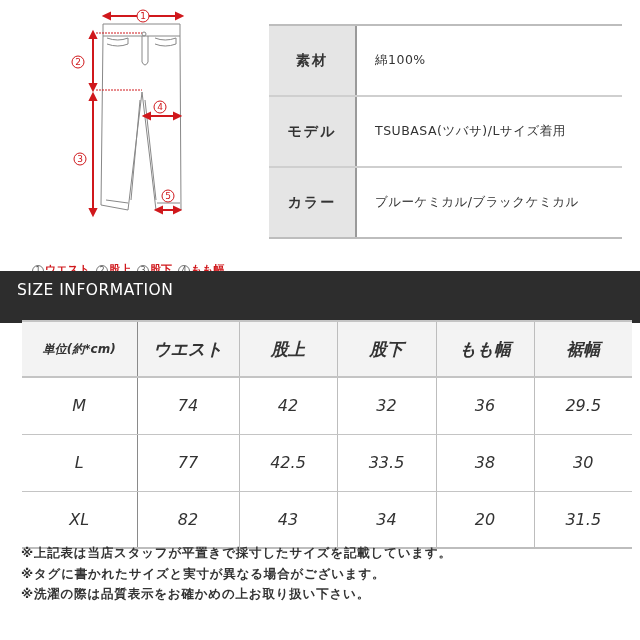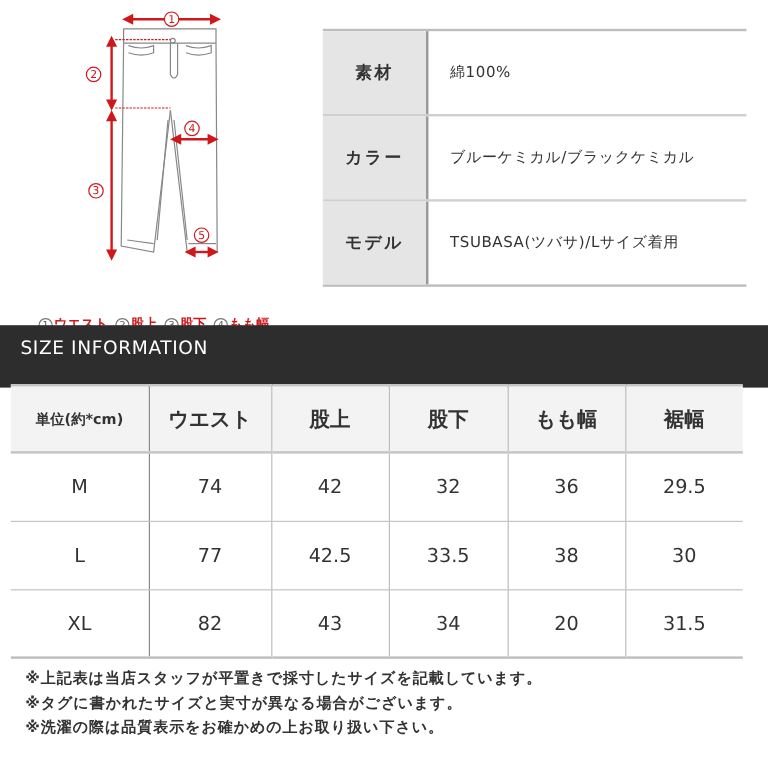--- a/index.html
+++ b/index.html
@@ -14,32 +14,32 @@
 
   .spec { position: absolute; left: 269px; top: 24px; width: 353px; border-top: 2px solid #bdbdbd; }
   .spec-row { display: flex; height: 71px; border-bottom: 2px solid #cfcfcf; }
   .spec-row:last-child { border-bottom: 2px solid #bdbdbd; }
   .spec-key { width: 88px; background: #e5e5e5; border-right: 2px solid #9a9a9a; display: flex; align-items: center; justify-content: center; font-size: 14px; font-weight: bold; color: #333; letter-spacing: 2px; }
   .spec-val { flex: 1; display: flex; align-items: center; padding-left: 18px; font-size: 12.5px; color: #333; letter-spacing: 0.5px; }
 
   .banner { position: absolute; left: 0; top: 271px; width: 640px; height: 52px; background: #2d2d2d; }
   .banner span { position: absolute; left: 17px; top: 10px; color: #ffffff; font-family: "DejaVu Sans", sans-serif; font-size: 15.5px; letter-spacing: 0.5px; }
 
-  .size-table { position: absolute; left: 9px; top: 320px; width: 610px; border-collapse: collapse; table-layout: fixed; }
+  .size-table { position: absolute; left: 22px; top: 320px; width: 610px; border-collapse: collapse; table-layout: fixed; font-style: italic; }
   .size-table th, .size-table td { border-left: 1px solid #bdbdbd; border-right: 1px solid #bdbdbd; text-align: center; color: #333; }
   .size-table tr:first-child th { border-top: 2px solid #c4c4c4; }
   .size-table th { background: #f3f3f3; height: 56px; font-size: 17px; font-weight: bold; border-bottom: 2px solid #c4c4c4; }
   .size-table th.unit { font-size: 12px; }
   .size-table td { height: 57px; font-size: 16px; border-bottom: 1px solid #c4c4c4; }
   .size-table tr:last-child td { border-bottom: 2px solid #bdbdbd; }
   .size-table th:first-child, .size-table td:first-child { border-left: none; border-right: 1.5px solid #8a8a8a; }
   .size-table th:last-child, .size-table td:last-child { border-right: none; }
   .col0 { width: 115px; } .col1 { width: 102px; } .col2 { width: 98px; } .col3 { width: 99px; } .col4 { width: 98px; } .col5 { width: 98px; }
 
-  .notes { position: absolute; left: 21px; top: 555px; font-size: 12.5px; color: #333; line-height: 20.5px; letter-spacing: 0.8px; font-weight: bold; }
+  .notes { position: absolute; left: 21px; top: 543px; font-size: 12.5px; color: #333; line-height: 20.5px; letter-spacing: 0.8px; font-weight: bold; }
   .notes div { white-space: nowrap; }
 </style>
 </head>
 <body>
 
 <div class="diagram">
   <svg width="250" height="230" viewBox="0 0 250 230">
     <g fill="none" stroke="#888" stroke-width="1">
 
       <path d="M103 24 L180 24 L180 36 L103 36 Z"></path>
@@ -104,26 +104,26 @@
     <span class="item"><span class="num">1</span><span>ウエスト</span></span><span class="item"><span class="num">2</span><span>股上</span></span><span class="item"><span class="num">3</span><span>股下</span></span><span class="item"><span class="num">4</span><span>もも幅</span></span><br><span class="item"><span class="num">5</span><span>裾幅</span></span>
   </div>
 </div>
 
 <div class="spec">
   <div class="spec-row">
     <div class="spec-key">素材</div>
     <div class="spec-val">綿100%</div>
   </div>
   <div class="spec-row">
+    <div class="spec-key">モデル</div>
+    <div class="spec-val">TSUBASA(ツバサ)/Lサイズ着用</div>
+  </div>
+  <div class="spec-row">
     <div class="spec-key">カラー</div>
     <div class="spec-val">ブルーケミカル/ブラックケミカル</div>
-  </div>
-  <div class="spec-row">
-    <div class="spec-key">モデル</div>
-    <div class="spec-val">TSUBASA(ツバサ)/Lサイズ着用</div>
   </div>
 </div>
 
 <div class="banner">
   <span>SIZE INFORMATION</span>
 </div>
 
 <table class="size-table">
   <colgroup>
     <col class="col0">

